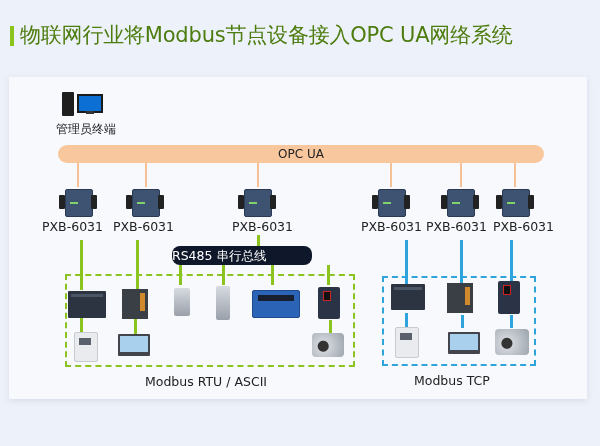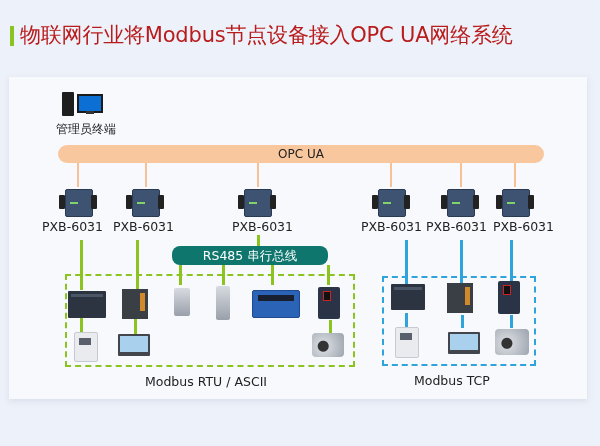--- a/index.html
+++ b/index.html
@@ -1,26 +1,26 @@
 <!DOCTYPE html>
 <html><head>
 <meta charset="utf-8">
 <style>
   html,body{margin:0;padding:0;}
   body{width:600px;height:446px;background:#edf1f9;position:relative;overflow:hidden;font-family:"DejaVu Sans","Liberation Sans",sans-serif;}
   .abs{position:absolute;}
   .title-bar{left:10px;top:26px;width:4px;height:20px;background:#8cc41f;}
-  .title{left:20px;top:21px;font-size:21px;color:#b91c1c;white-space:nowrap;letter-spacing:-0.2px;}
+  .title{left:20px;top:21px;font-size:21px;color:#4d7c0f;white-space:nowrap;letter-spacing:-0.2px;}
   .panel{left:9px;top:77px;width:578px;height:322px;background:#f7f9fd;box-shadow:0 2px 6px rgba(150,165,195,0.25);}
   .label{font-size:12.5px;color:#222;white-space:nowrap;text-align:center;}
   .opc-bar{left:58px;top:145px;width:486px;height:18px;background:#f9c79e;border-radius:9px;color:#222;font-size:12px;line-height:18px;text-align:center;}
   .vline-o{width:2px;background:#f8c095;}
   .vline-g{width:3px;background:#8cc41f;}
   .vline-b{width:3px;background:#2fa3db;}
-  .rs-pill{left:172px;top:246px;width:156px;height:19px;background:#0f766e;border-radius:8px 8px 8px 8px;color:#fff;font-size:12.5px;line-height:19px;text-align:center;}
+  .rs-pill{left:172px;top:246px;width:140px;height:19px;background:#0f172a;border-radius:8px 8px 8px 8px;color:#fff;font-size:12.5px;line-height:19px;}
   .box-green{left:65px;top:274px;width:290px;height:93px;border:2.5px dashed #8cc41f;box-sizing:border-box;}
   .box-blue{left:382px;top:276px;width:154px;height:90px;border:2.5px dashed #2fa3db;box-sizing:border-box;}
   
   .gw{width:38px;height:32px;}
   .gw .body{position:absolute;left:6px;top:3px;width:26px;height:26px;background:#3e5372;border-radius:2px;border:1px solid #2a3a52;}
   .gw .body:after{content:"";position:absolute;left:4px;top:12px;width:8px;height:2px;background:#7fd36a;}
   .gw .earL,.gw .earR{position:absolute;top:9px;width:6px;height:14px;background:#222;border-radius:1px;}
   .gw .earL{left:0;} .gw .earR{right:0;}
   
   .pc-tower{left:62px;top:92px;width:12px;height:24px;background:#1e1e1e;border-radius:1px;}

